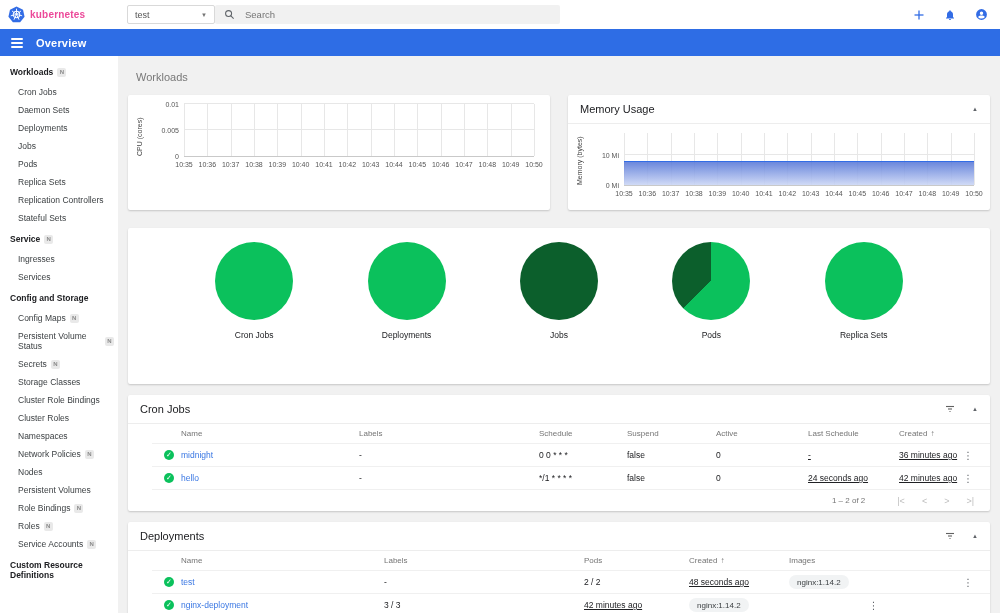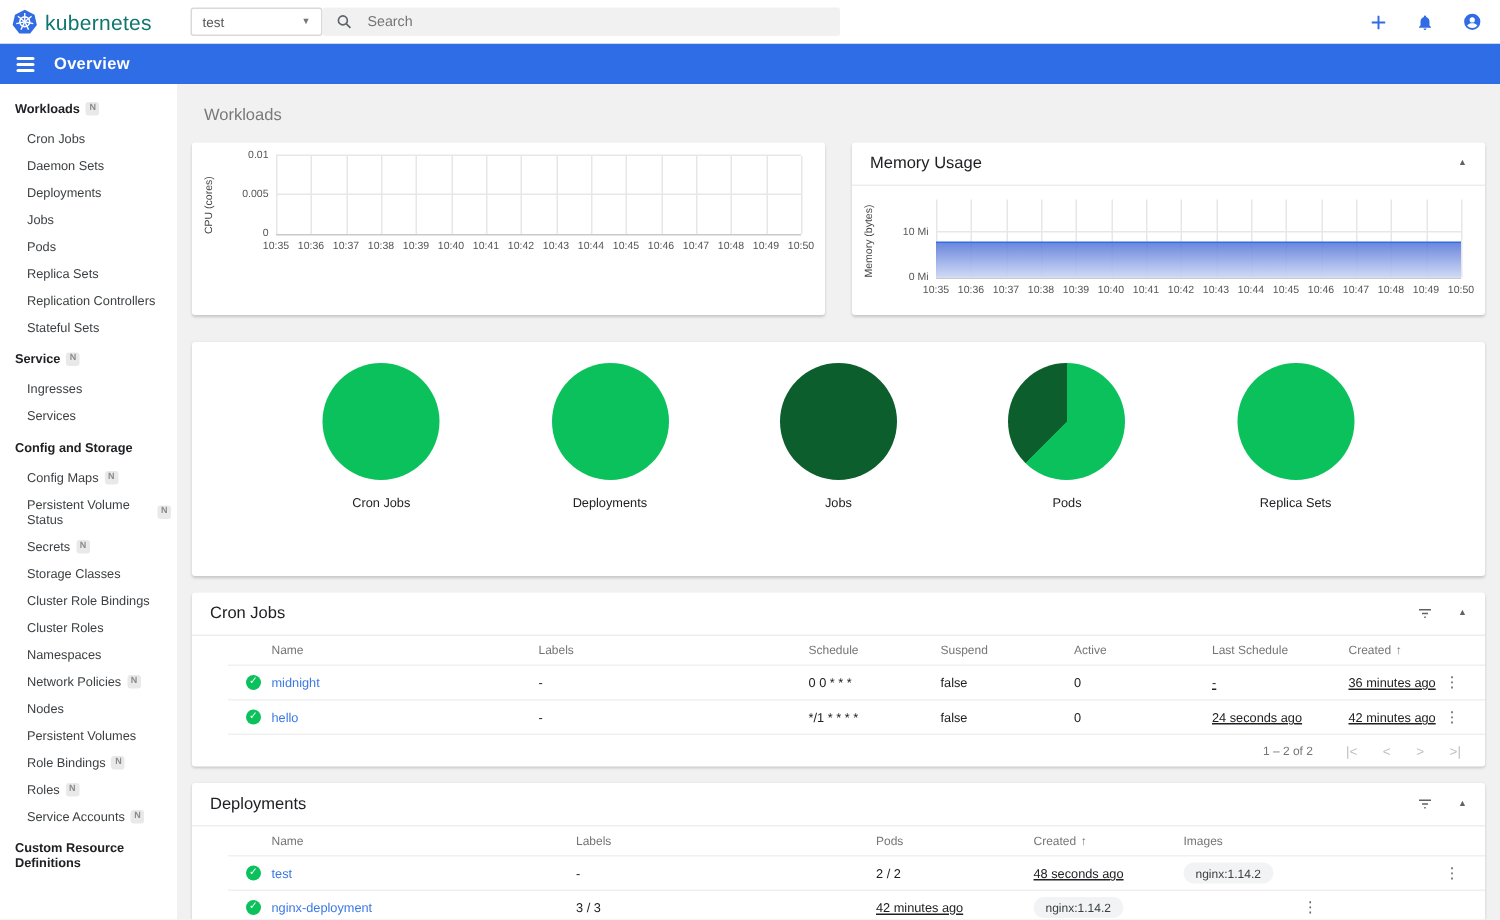--- a/index.html
+++ b/index.html
@@ -1,21 +1,21 @@
 <!DOCTYPE html>
 <html><head>
 <meta charset="utf-8">
 <style>
   * { margin:0; padding:0; box-sizing:border-box; }
   html,body { width:1000px; height:613px; overflow:hidden; font-family:"Liberation Sans", sans-serif; background:#f1f1f1; }
 
   
   .top-header { position:relative; height:29px; background:#fff; }
   .brand { position:absolute; left:8px; top:0; height:29px; display:flex; align-items:center; gap:5px; }
-  .brand-text { color:#0f766e; font-size:14px; font-weight:normal; letter-spacing:.2px; }
+  .brand-text { color:#ec4899; font-size:10px; font-weight:bold; letter-spacing:.2px; }
   .ns-select { position:absolute; left:127px; top:5px; width:88px; height:19px; border:1px solid #d9d9d9; border-radius:2px;
                display:flex; align-items:center; padding:0 7px; font-size:9px; color:#555; background:#fff; cursor:pointer; }
   .ns-caret { margin-left:auto; font-size:6px; color:#757575; }
   .search-bar { position:absolute; left:215px; top:5px; width:345px; height:19px; background:#f1f1f1; border-radius:2px;
                 display:flex; align-items:center; gap:10px; padding:0 9px; }
   .search-bar input { border:none; outline:none; background:transparent; font-size:9.5px; color:#333; width:100%; font-family:"Liberation Sans",sans-serif; }
   .search-bar input::placeholder { color:#757575; }
   .header-actions { position:absolute; right:12px; top:0; height:29px; display:flex; align-items:center; gap:19px; }
   .hicon { cursor:pointer; display:flex; align-items:center; }
 
@@ -71,21 +71,21 @@
   .trow { height:23px; font-size:8.5px; color:#202124; }
   .cron-grid { grid-template-columns:17px 178px 180px 88px 89px 92px 91px 1fr 20px; }
   .deploy-grid { grid-template-columns:17px 203px 200px 105px 100px 1fr 20px; }
   .check-icon { width:10px; height:10px; border-radius:50%; background:#0bc15c; color:#fff; font-size:7px; line-height:10px;
                 display:flex; align-items:center; justify-content:center; }
   .link { color:#3b78e3; cursor:pointer; }
   .timeval { text-decoration:underline; cursor:pointer; }
   .chip { display:inline-block; background:#f1f3f4; border-radius:9px; padding:2.5px 8px; font-size:8px; color:#3c4043; }
   .kebab { color:#5f6368; font-size:10px; cursor:pointer; text-align:center; }
   .sort-arrow { font-size:8px; color:#757575; margin-left:3px; }
-  .pagination { display:flex; justify-content:flex-end; align-items:center; gap:22px; height:21px; padding:0 16px; font-size:8px; color:#757575; }
+  .pagination { display:flex; justify-content:flex-end; align-items:center; gap:32px; height:21px; padding:0 16px; font-size:8px; color:#757575; }
   .pg-controls { display:flex; gap:17px; color:#bdbdbd; font-size:9px; }
   .pg-controls span { cursor:pointer; }
   .filter-icon { cursor:pointer; display:flex; }
 </style>
 </head>
 <body>
 
 <div class="top-header">
   <div class="brand">
     <span style="display:flex;">

